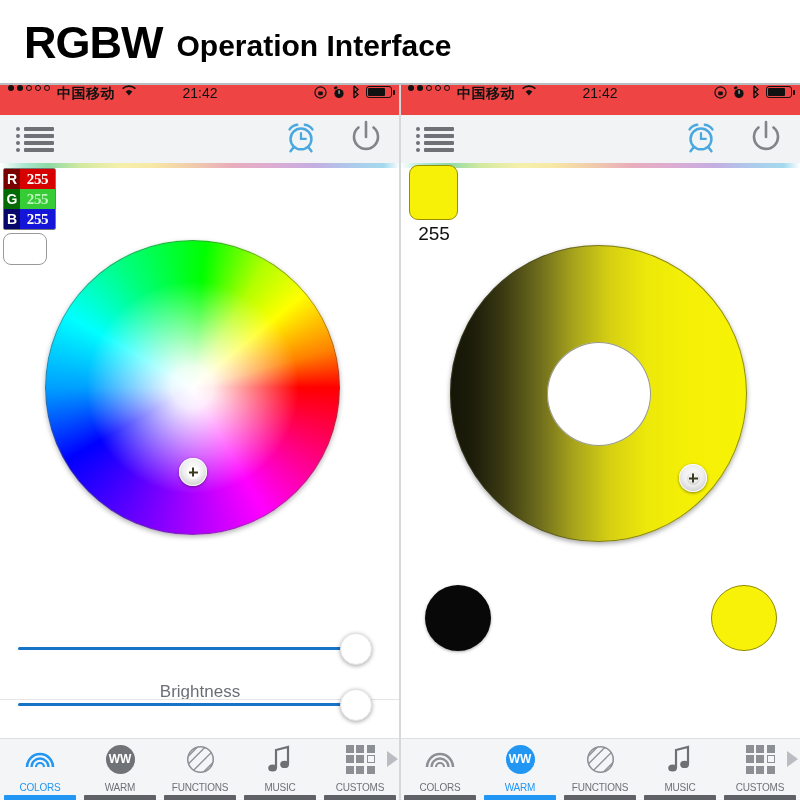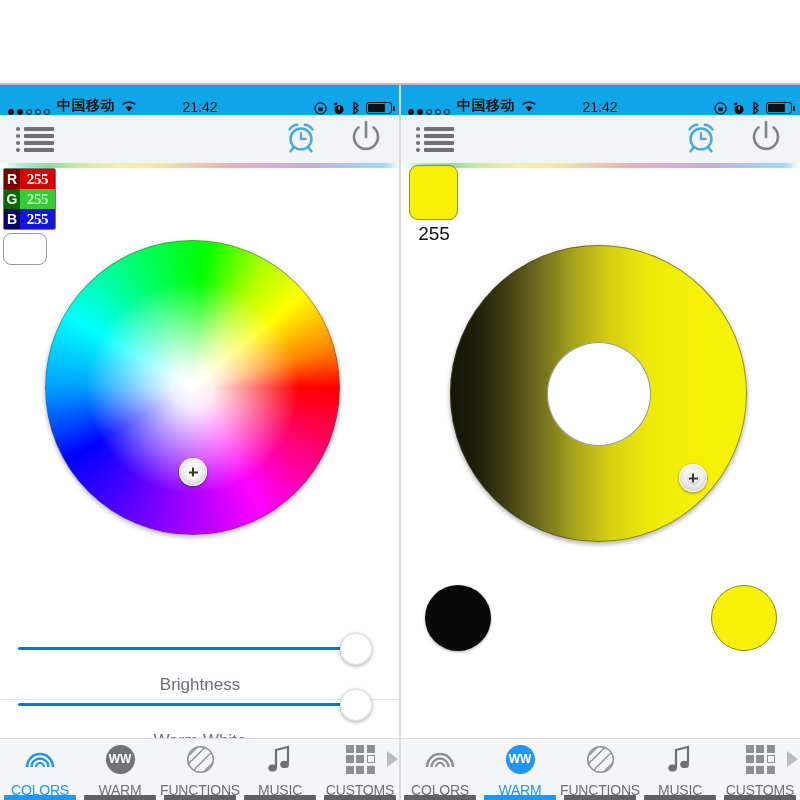--- a/index.html
+++ b/index.html
@@ -40,22 +40,22 @@
   .panel-left  { left: 0; }
   .panel-right { left: 400px; }
   .panel-divider {
     position: absolute; left: 399px; top: 85px; width: 2px; height: 715px;
     background: #d6d8da;
   }
 
   
   .statusbar {
     position: relative; height: 30px; width: 400px;
-    background: #0ea5e9;
-    display: flex; align-items: flex-end;
+    background: #ef4444;
+    display: flex; align-items: flex-start;
     font-size: 13px; color: #111; font-weight: bold;
   }
   .sb-dots { display: flex; gap: 3px; margin-left: 8px; align-items: center; }
   .sb-dot { width: 6px; height: 6px; border-radius: 50%; background: #111; }
   .sb-dot.hollow { background: transparent; border: 1px solid #111; width: 6px; height: 6px; }
   .sb-carrier { margin-left: 7px; font-size: 14px; font-weight: bold; letter-spacing: 0.5px; }
   .sb-wifi { margin-left: 6px; margin-top: -1px; }
   .sb-time { position: absolute; left: 0; right: 0; text-align: center; font-size: 14px; font-weight: normal; }
   .sb-right { position: absolute; right: 8px; display: flex; align-items: center; gap: 6px; }
   .sb-batt {
@@ -197,40 +197,40 @@
     position: absolute; left: 18px; width: 330px; height: 3px;
     background: #1673c8; border-radius: 2px;
   }
   .slider-thumb {
     position: absolute; width: 32px; height: 32px; border-radius: 50%;
     background: #ffffff; box-shadow: 0 1px 4px rgba(0,0,0,0.35);
     border: 1px solid #e3e3e3;
   }
   .slider-label {
     position: absolute; left: 0; width: 400px; text-align: center;
-    font-size: 17px; color: #6b6f74; font-family: "Liberation Sans", sans-serif;
+    font-size: 17px; color: #6b6f74; font-family: "Liberation Sans", sans-serif; margin-top: 7px;
   }
   .slider-divider {
     position: absolute; left: 0; width: 400px; height: 1px; background: #e3e5e7;
   }
 
   
   .tabbar {
     position: absolute; left: 0; bottom: 0; width: 400px; height: 62px;
     background: #f4f5f7; border-top: 1px solid #dcdee1;
     display: flex; align-items: flex-start;
   }
   .tab {
     flex: 1; height: 62px; position: relative;
     display: flex; flex-direction: column; align-items: center; justify-content: flex-start;
     padding-top: 5px;
   }
   .tab-icon { height: 30px; display: flex; align-items: center; justify-content: center; }
   .tab-label {
-    font-size: 14px; color: #6d7175; margin-top: 8px;
+    font-size: 10px; color: #6d7175; margin-top: 8px;
     font-family: "Liberation Sans", sans-serif; letter-spacing: -0.2px;
   }
   .tab.active .tab-label { color: #2196f3; }
   .tab-underline {
     position: absolute; bottom: 0; left: 4px; right: 4px; height: 6px;
     background: #5e6266; border-radius: 1px;
   }
   .tab.active .tab-underline { background: #2196f3; }
   .tab-arrow {
     position: absolute; right: 2px; top: 12px;
@@ -246,20 +246,24 @@
   .tab.active .ww-circle { background: #2196f3; }
   .grid-icon { display: grid; grid-template-columns: repeat(3, 8px); gap: 2.5px; }
   .grid-cell { width: 8px; height: 8px; background: #8c9095; }
   .grid-cell.hollow { background: #f4f5f7; border: 1.5px solid #8c9095; }
 </style>
 </head>
 <body>
 
 <div id="root">
 
+  <div class="title-bar">
+    <span class="title-rgbw">RGBW</span>
+    <span class="title-rest">Operation Interface</span>
+  </div>
   <div class="title-rule"></div>
 
   <div class="panel panel-left">
 
     <div class="statusbar">
       <span class="sb-dots">
         <i class="sb-dot"></i>
           <i class="sb-dot"></i>
         <i class="sb-dot hollow"></i>
           <i class="sb-dot hollow"></i>

